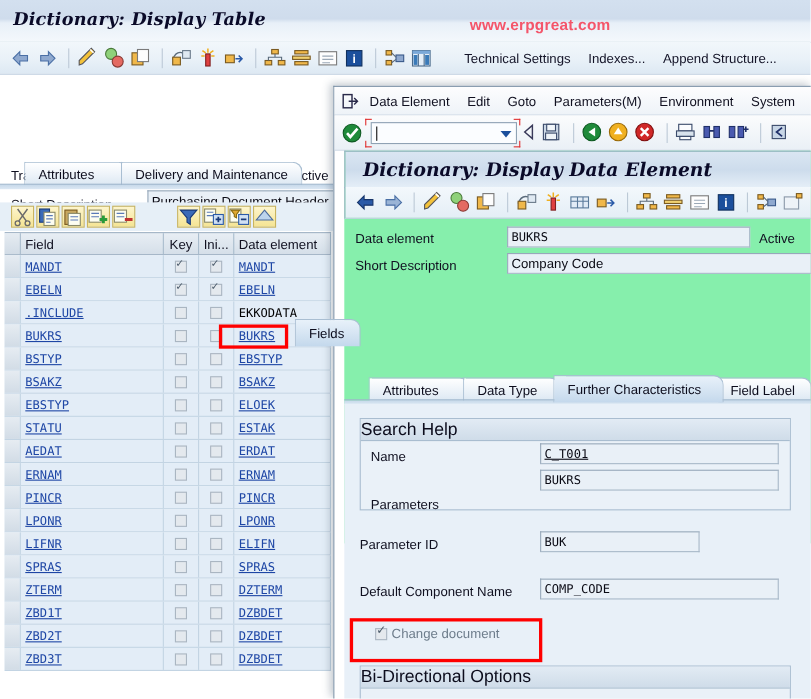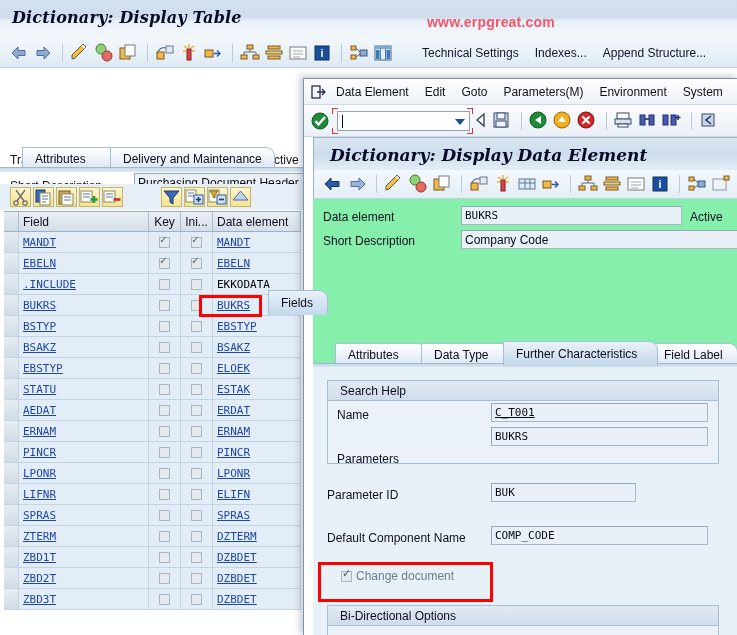--- a/index.html
+++ b/index.html
@@ -182,22 +182,22 @@
     display: flex; align-items: center; padding-left: 8px; box-sizing: border-box;
   }
   .grpbox {
     position: absolute; box-sizing: border-box;
     border: 1px solid #a9bdd0; background: #eaf1f8;
   }
   .grphdr {
     position: absolute; left: 0; top: 0; height: 20px; box-sizing: border-box;
     background: linear-gradient(to bottom,#e2ebf4,#cfdce9);
     border-bottom: 1px solid #a9bdd0;
-    font-size: 12px; color: #0c0c1c;
-    display: flex; align-items: center; padding-left: 12px;
+    font-size: 16px; color: #0c0c1c;
+    display: flex; align-items: center; padding-left: 0;
   }
   .chk-lbl { position: absolute; font-size: 12px; color: #6e7d8c; display:flex; align-items:center; }
   .chk-lbl .cbx { margin-right: 4px; }
   .bg-panel { position:absolute; background:#e8f0f8; }
 </style>
 </head>
 <body>
 
 <div id="root">
 

